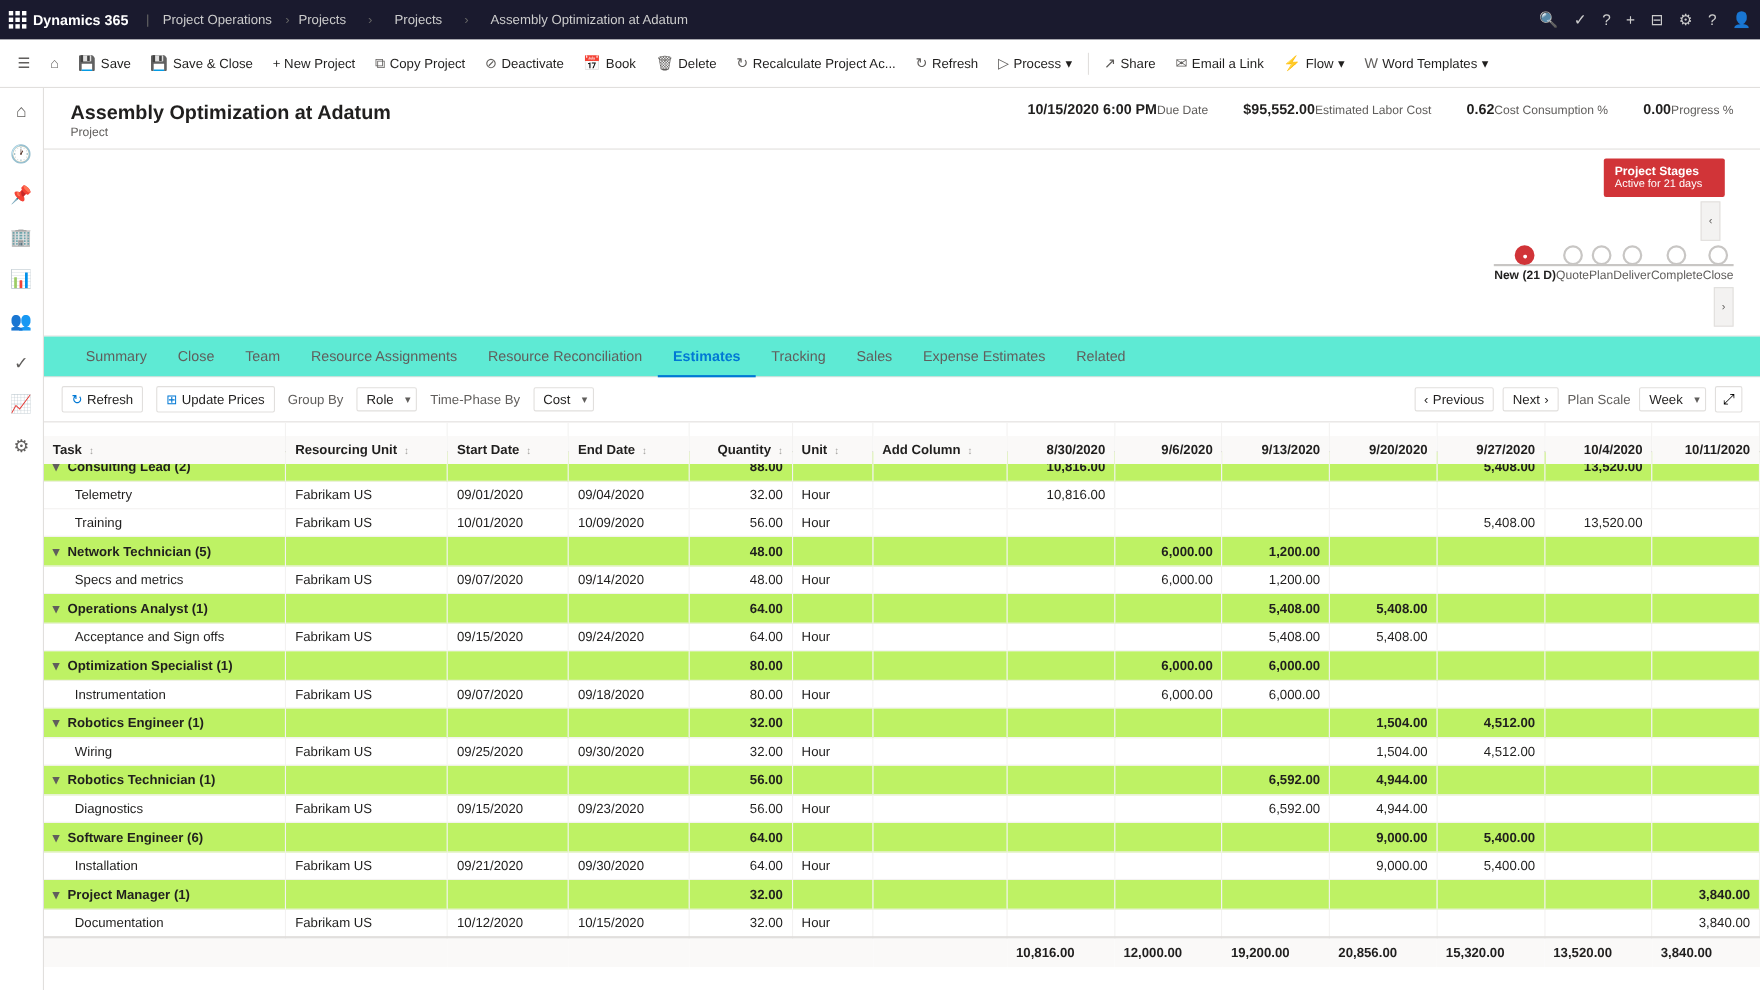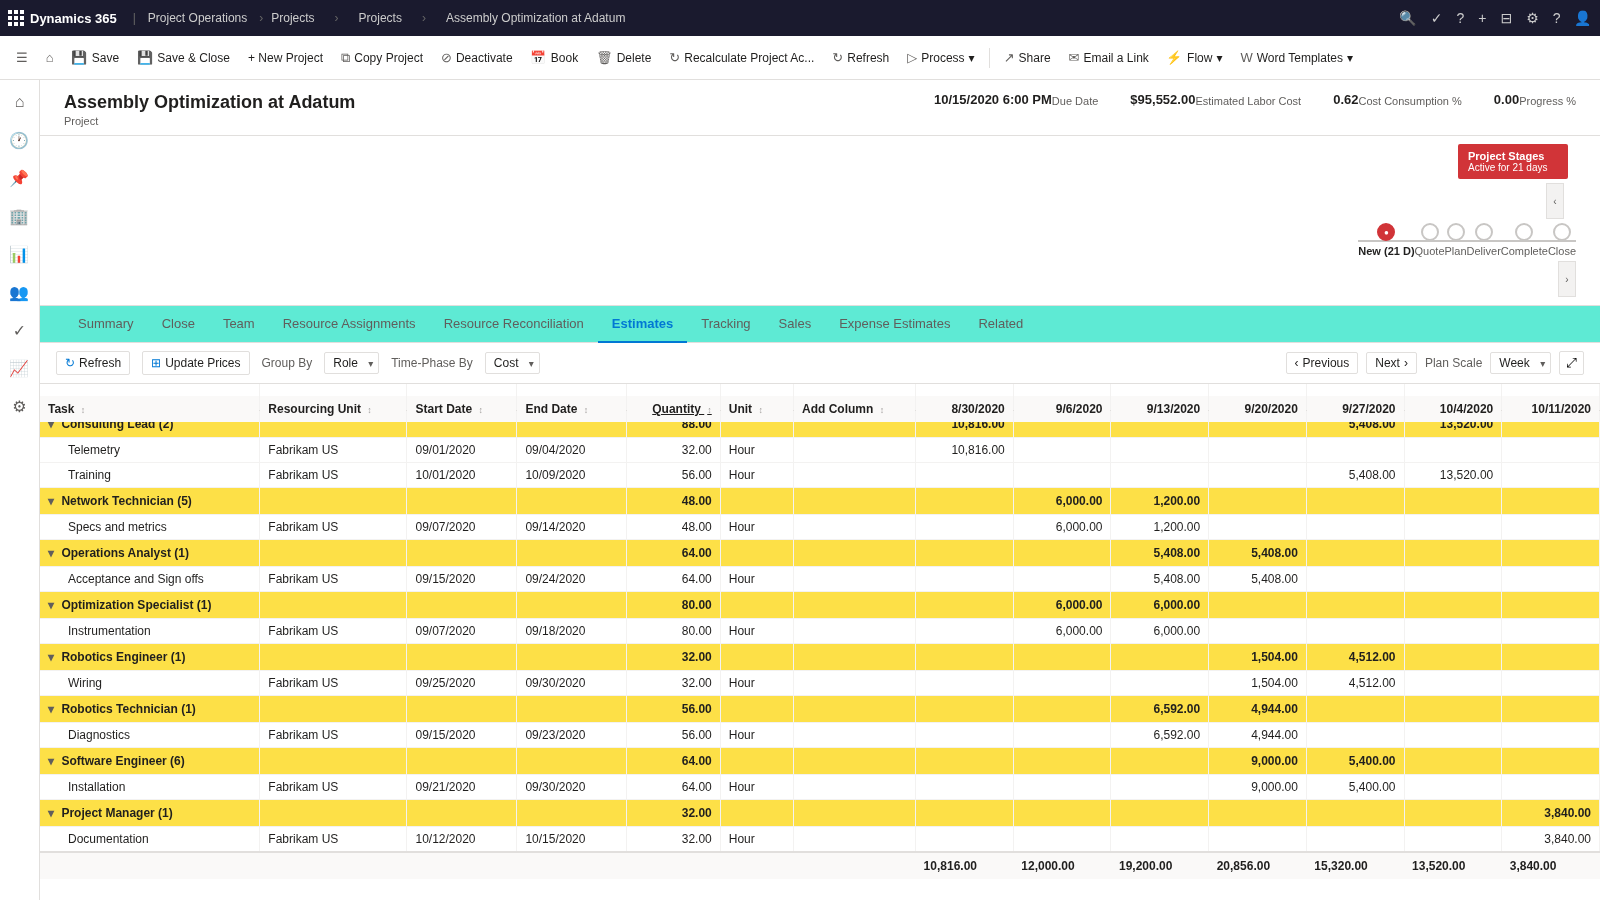--- a/index.html
+++ b/index.html
@@ -163,31 +163,31 @@
     thead th {
       background: #faf9f8; border-bottom: 1px solid #e1dfdd;
       padding: 6px 8px; text-align: left; font-weight: 600; color: #201f1e;
       white-space: nowrap; position: sticky; top: 12px; z-index: 2;
       border-right: 1px solid #f3f2f1;
     }
     thead th.num { text-align: right; }
     tbody tr { border-bottom: 1px solid #f3f2f1; }
     tbody td { padding: 5px 8px; color: #201f1e; white-space: nowrap; border-right: 1px solid #f3f2f1; }
     tbody td.num { text-align: right; }
-    .group-row { font-weight: 700; background: #fde047; margin-left: 38px; }
+    .group-row { font-weight: 700; background: #bef264; margin-left: 38px; }
     .group-row td { padding: 6px 8px; }
     .group-row .expand-icon { cursor: pointer; color: #605e5c; margin-right: 4px; }
     .child-row td:first-child { padding-left: 24px; }
     .total-row { background: #faf9f8; border-top: 2px solid #e1dfdd; }
     .total-row td { font-weight: 600; padding: 6px 8px; }
     .col-task { min-width: 180px; }
     .col-resunit { min-width: 110px; }
     .col-start { min-width: 90px; }
     .col-end { min-width: 90px; }
-    .col-qty { min-width: 70px; text-align: right; text-decoration: underline; }
+    .col-qty { min-width: 70px; text-align: right; }
     .col-unit { min-width: 60px; }
     .col-addcol { min-width: 100px; }
     .col-date { min-width: 80px; text-align: right; }
     .sort-icon { font-size: 9px; color: #a19f9d; margin-left: 3px; }
   </style>
 </head>
 <body>
 
 <div class="top-nav">
   <div class="top-nav-logo">

